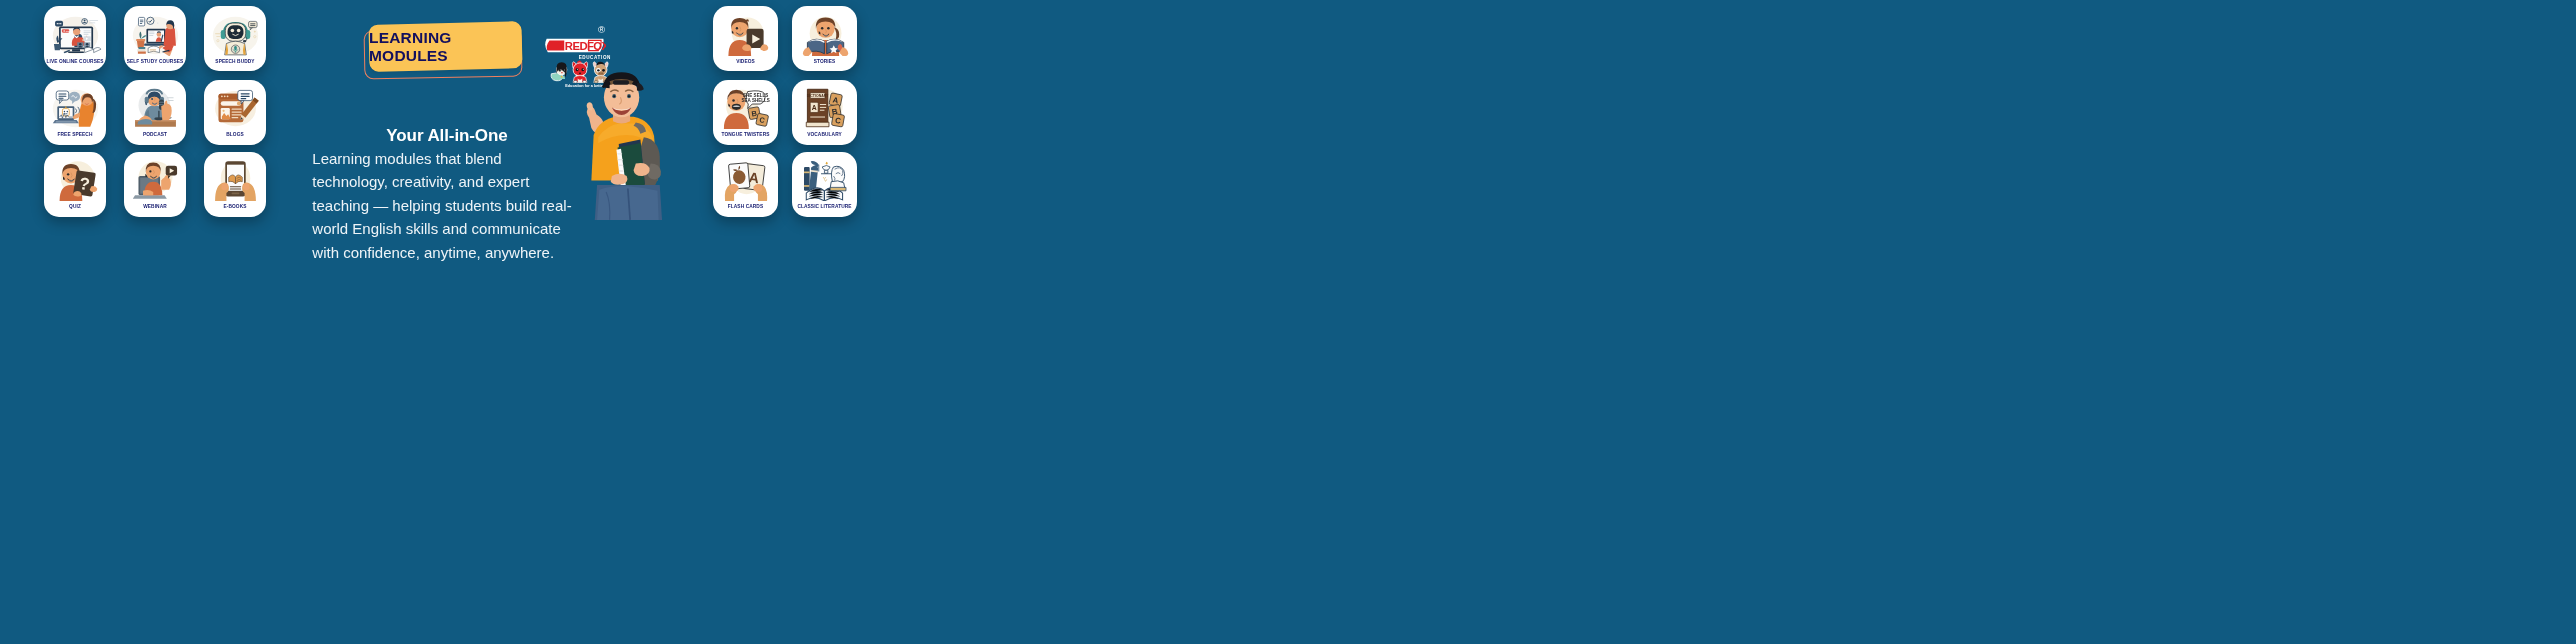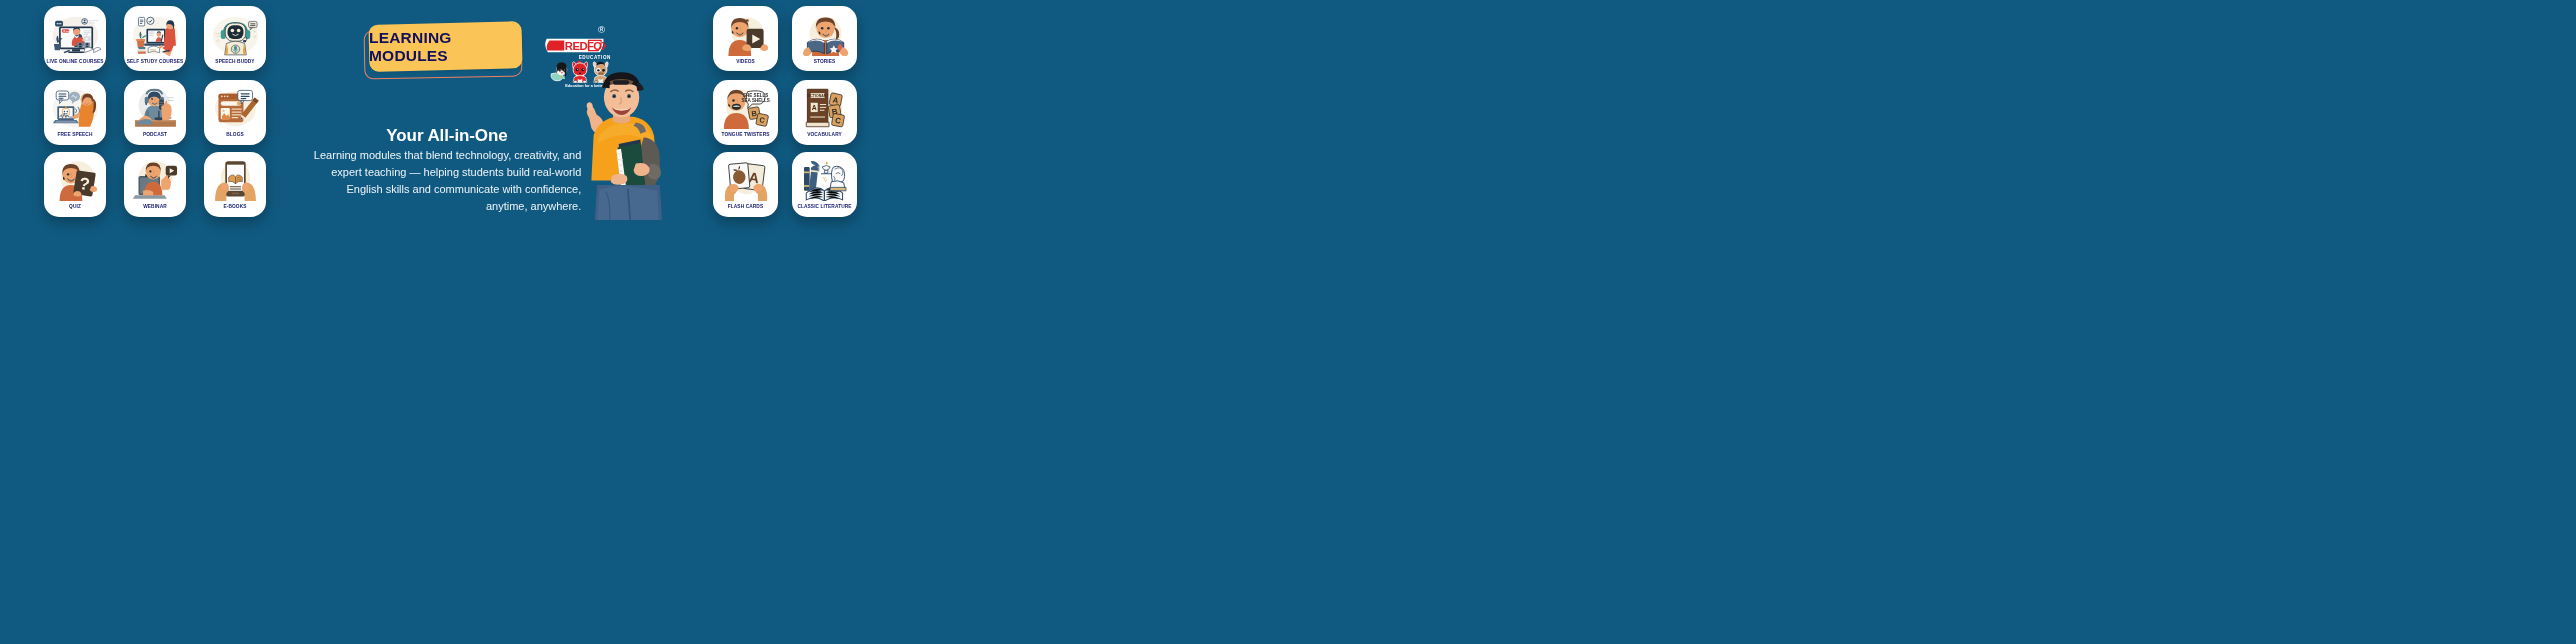--- a/index.html
+++ b/index.html
@@ -84,22 +84,22 @@
   }
 
   
   .headline{
     position:absolute;left:298px;top:84px;width:298px;text-align:center;
     color:#ffffff;font-weight:bold;font-size:17px;line-height:1.42;
     letter-spacing:-0.1px;
     margin-top:40px;
   }
   .bodytext{
-    position:absolute;left:298px;top:147px;width:269px;margin-left:14.3px;text-align:right;
-    color:#eef4f8;font-size:11px;line-height:1.56;font-weight:normal;
+    position:absolute;left:298px;top:147px;width:269px;margin-left:14.3px;text-align:left;
+    color:#eef4f8;font-size:15px;line-height:1.56;font-weight:normal;
   }
 
   
   .student{position:absolute;left:564px;top:63px;width:114px;height:157px;}
 </style>
 </head>
 <body>
 
 <div class="stage">
 

